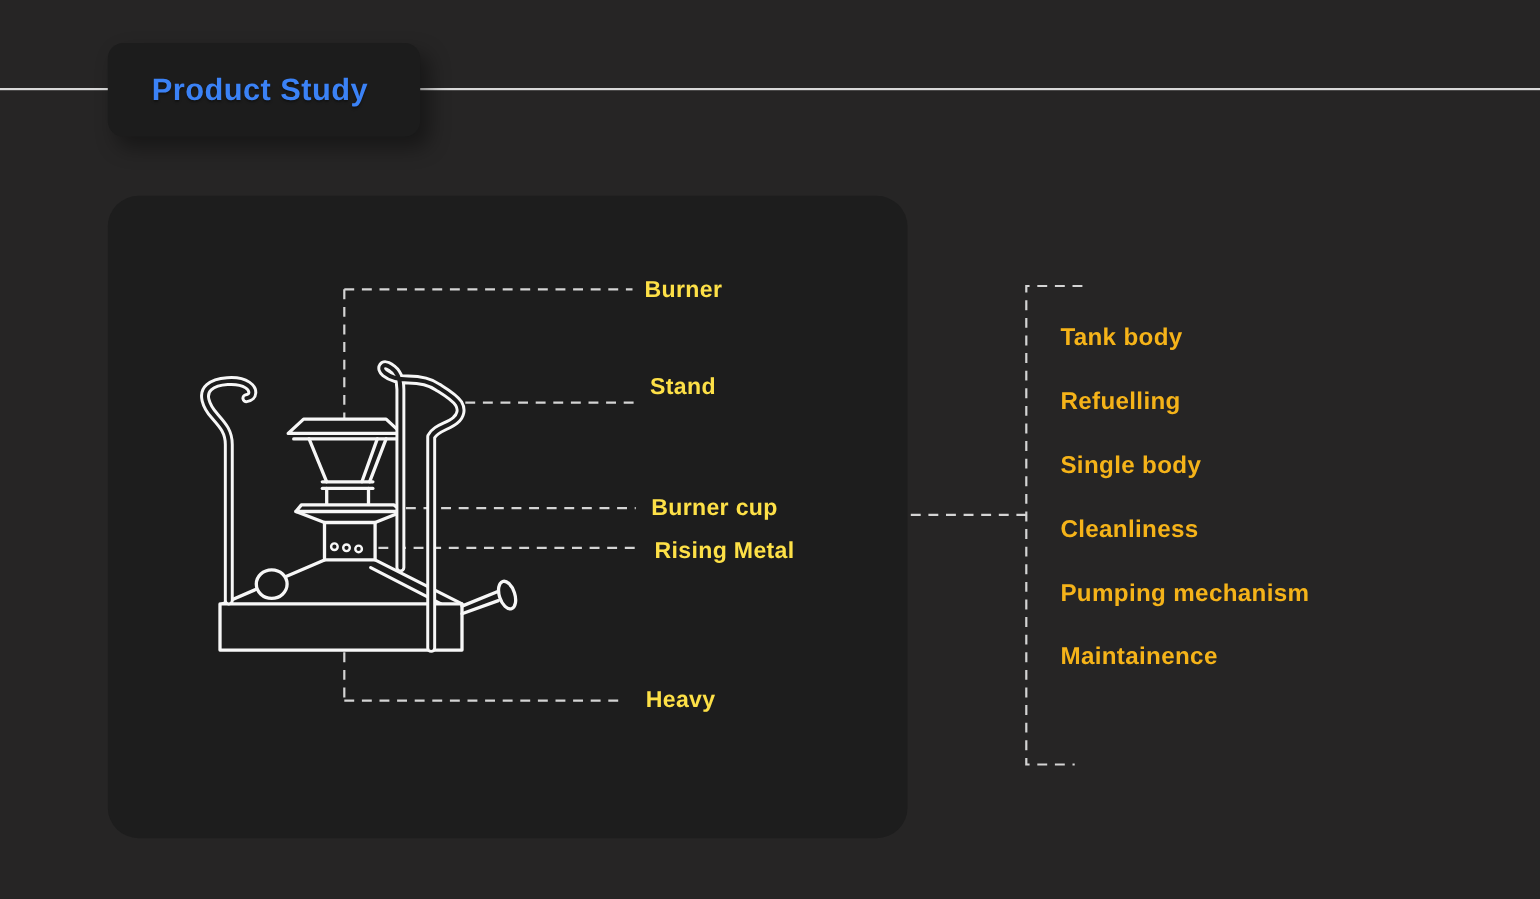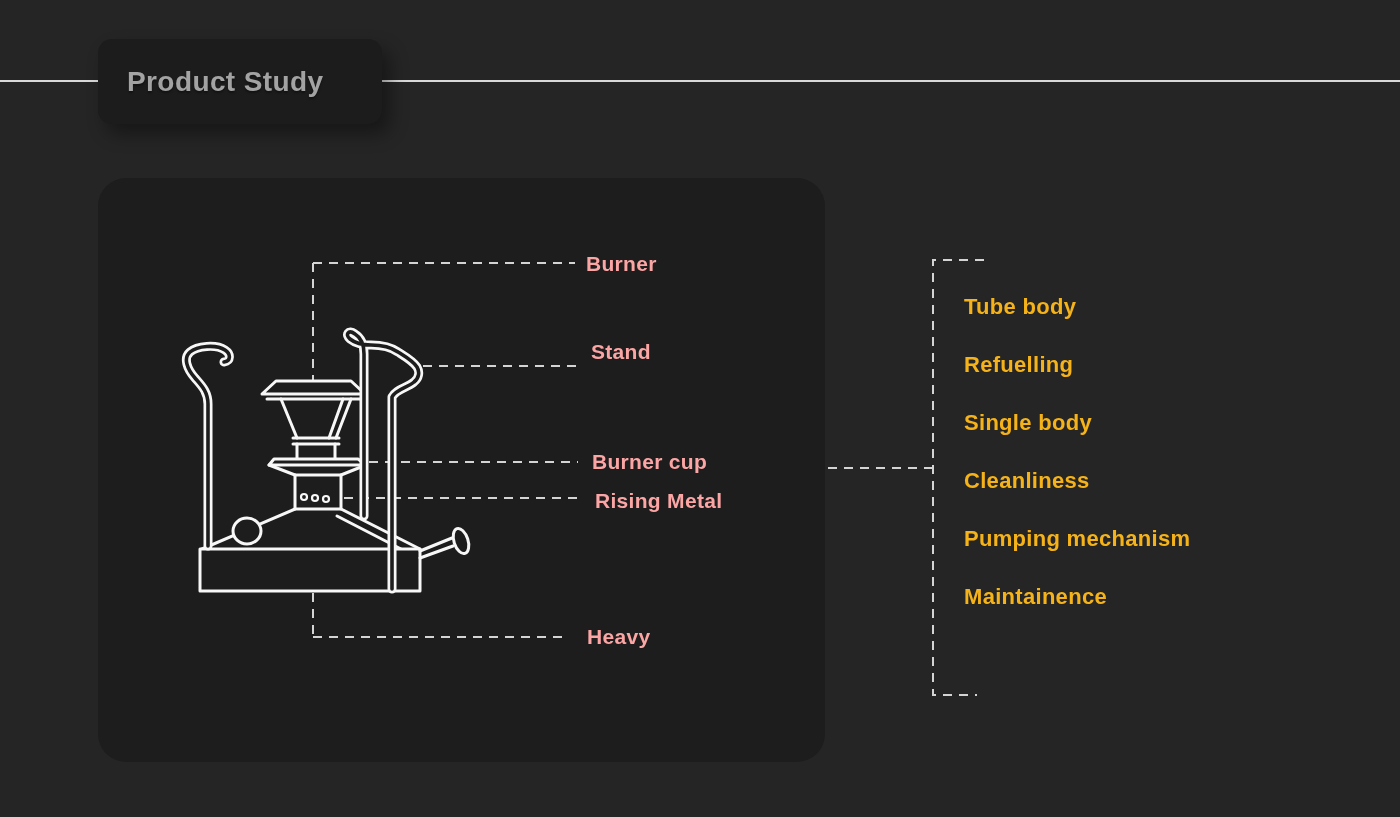--- a/index.html
+++ b/index.html
@@ -13,39 +13,39 @@
     background:#d9d9d9;z-index:1;
   }
   
   .title-card{
     position:absolute;left:98px;top:39px;width:284px;height:85px;
     background:#1c1c1c;border-radius:14px;z-index:2;
     display:flex;align-items:center;padding-left:24px;box-sizing:border-box;
     box-shadow:8px 10px 18px rgba(0,0,0,.38);
   }
   .page-title{
-    margin:5px;font-size:28px;font-weight:700;letter-spacing:.4px;
-    color:#a3a3a3;text-shadow:0 2px 2px rgba(0,0,0,.35);
+    margin:16px;font-size:28px;font-weight:700;letter-spacing:.4px;
+    color:#3b82f6;text-shadow:0 2px 2px rgba(0,0,0,.35);
   }
   
   .illustration-panel{
     position:absolute;left:98px;top:178px;width:727px;height:584px;
     background:#1d1d1d;border-radius:28px;z-index:1;
   }
   
   .diagram-svg{position:absolute;left:0;top:0;z-index:3;pointer-events:none;}
   .ln{stroke:#f7f7f7;stroke-width:3;fill:none;stroke-linecap:round;stroke-linejoin:round;}
   .lnF{stroke:#f7f7f7;stroke-width:3;fill:#1d1d1d;stroke-linejoin:round;}
   .tubeO{stroke:#f7f7f7;stroke-width:9;fill:none;stroke-linecap:round;stroke-linejoin:round;}
   .tubeI{stroke:#1d1d1d;stroke-width:3.6;fill:none;stroke-linecap:round;stroke-linejoin:round;}
   .dash{stroke:#d4d4d4;stroke-width:2;fill:none;stroke-dasharray:9 7;}
   .hole{stroke:#f7f7f7;stroke-width:2.2;fill:none;}
   
   .part-label{
-    position:absolute;z-index:4;color:#fca5a5;font-size:21px;font-weight:600;
+    position:absolute;z-index:4;color:#fde047;font-size:21px;font-weight:600;
     letter-spacing:.3px;line-height:23px;white-space:nowrap;text-align:center;
   }
   .pl-0{left:586px;top:252px;}
   .pl-1{left:591px;top:340px;}
   .pl-2{left:592px;top:450px;}
   .pl-3{left:595px;top:489px;}
   .pl-4{left:587px;top:625px;}
   
   .attr-list{position:absolute;left:964px;top:295px;z-index:4;}
   .attr-item{
@@ -139,21 +139,21 @@
     </g>
   </svg>
 
   <span class="part-label pl-0">Burner</span>
   <span class="part-label pl-1">Stand</span>
   <span class="part-label pl-2">Burner cup</span>
   <span class="part-label pl-3">Rising Metal</span>
   <span class="part-label pl-4">Heavy</span>
 
   <div class="attr-list">
-    <span class="attr-item">Tube body</span>
+    <span class="attr-item">Tank body</span>
     <span class="attr-item">Refuelling</span>
     <span class="attr-item">Single body</span>
     <span class="attr-item">Cleanliness</span>
     <span class="attr-item">Pumping mechanism</span>
     <span class="attr-item">Maintainence</span>
   </div>
 
 </div>
 
 </body></html>

